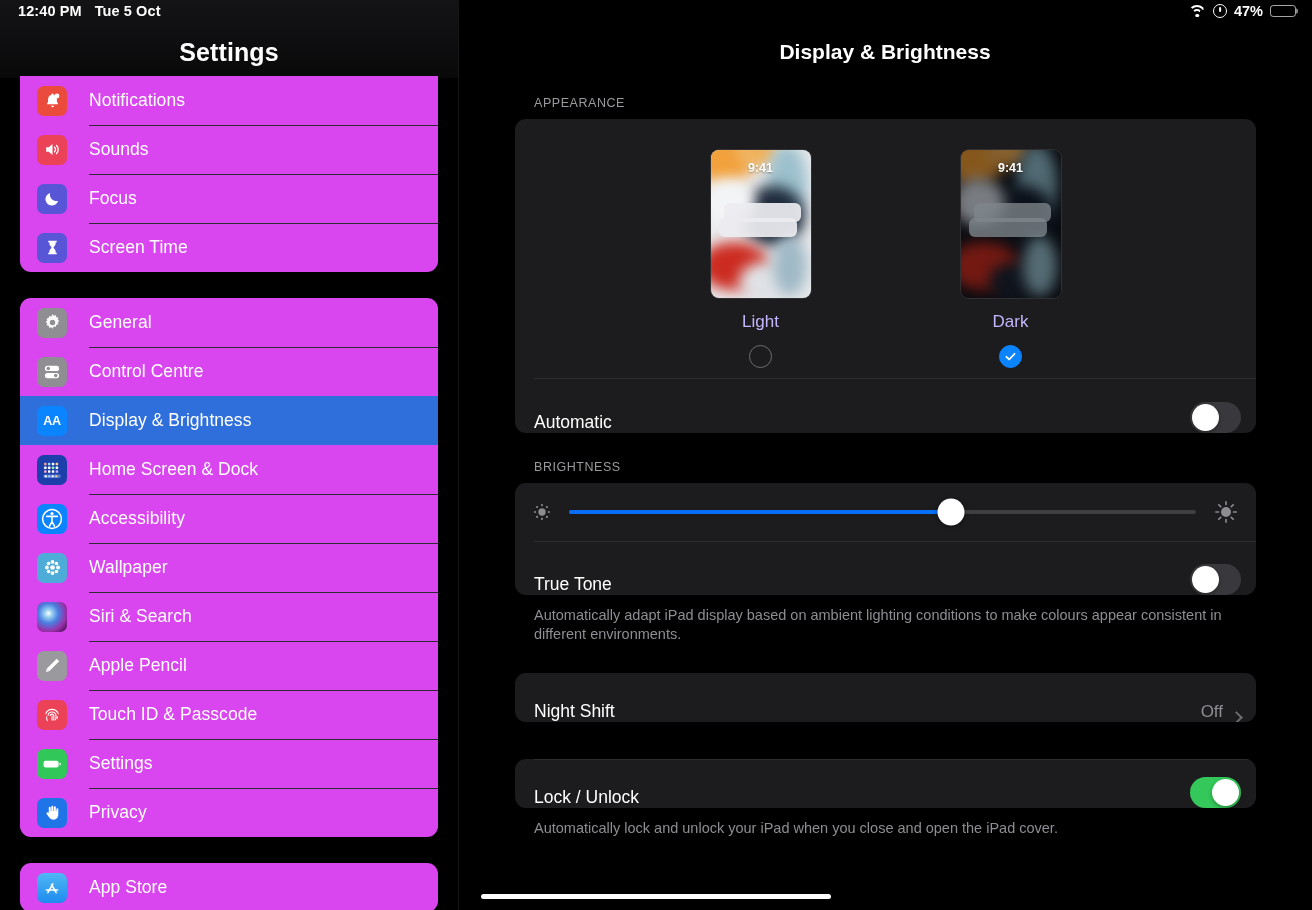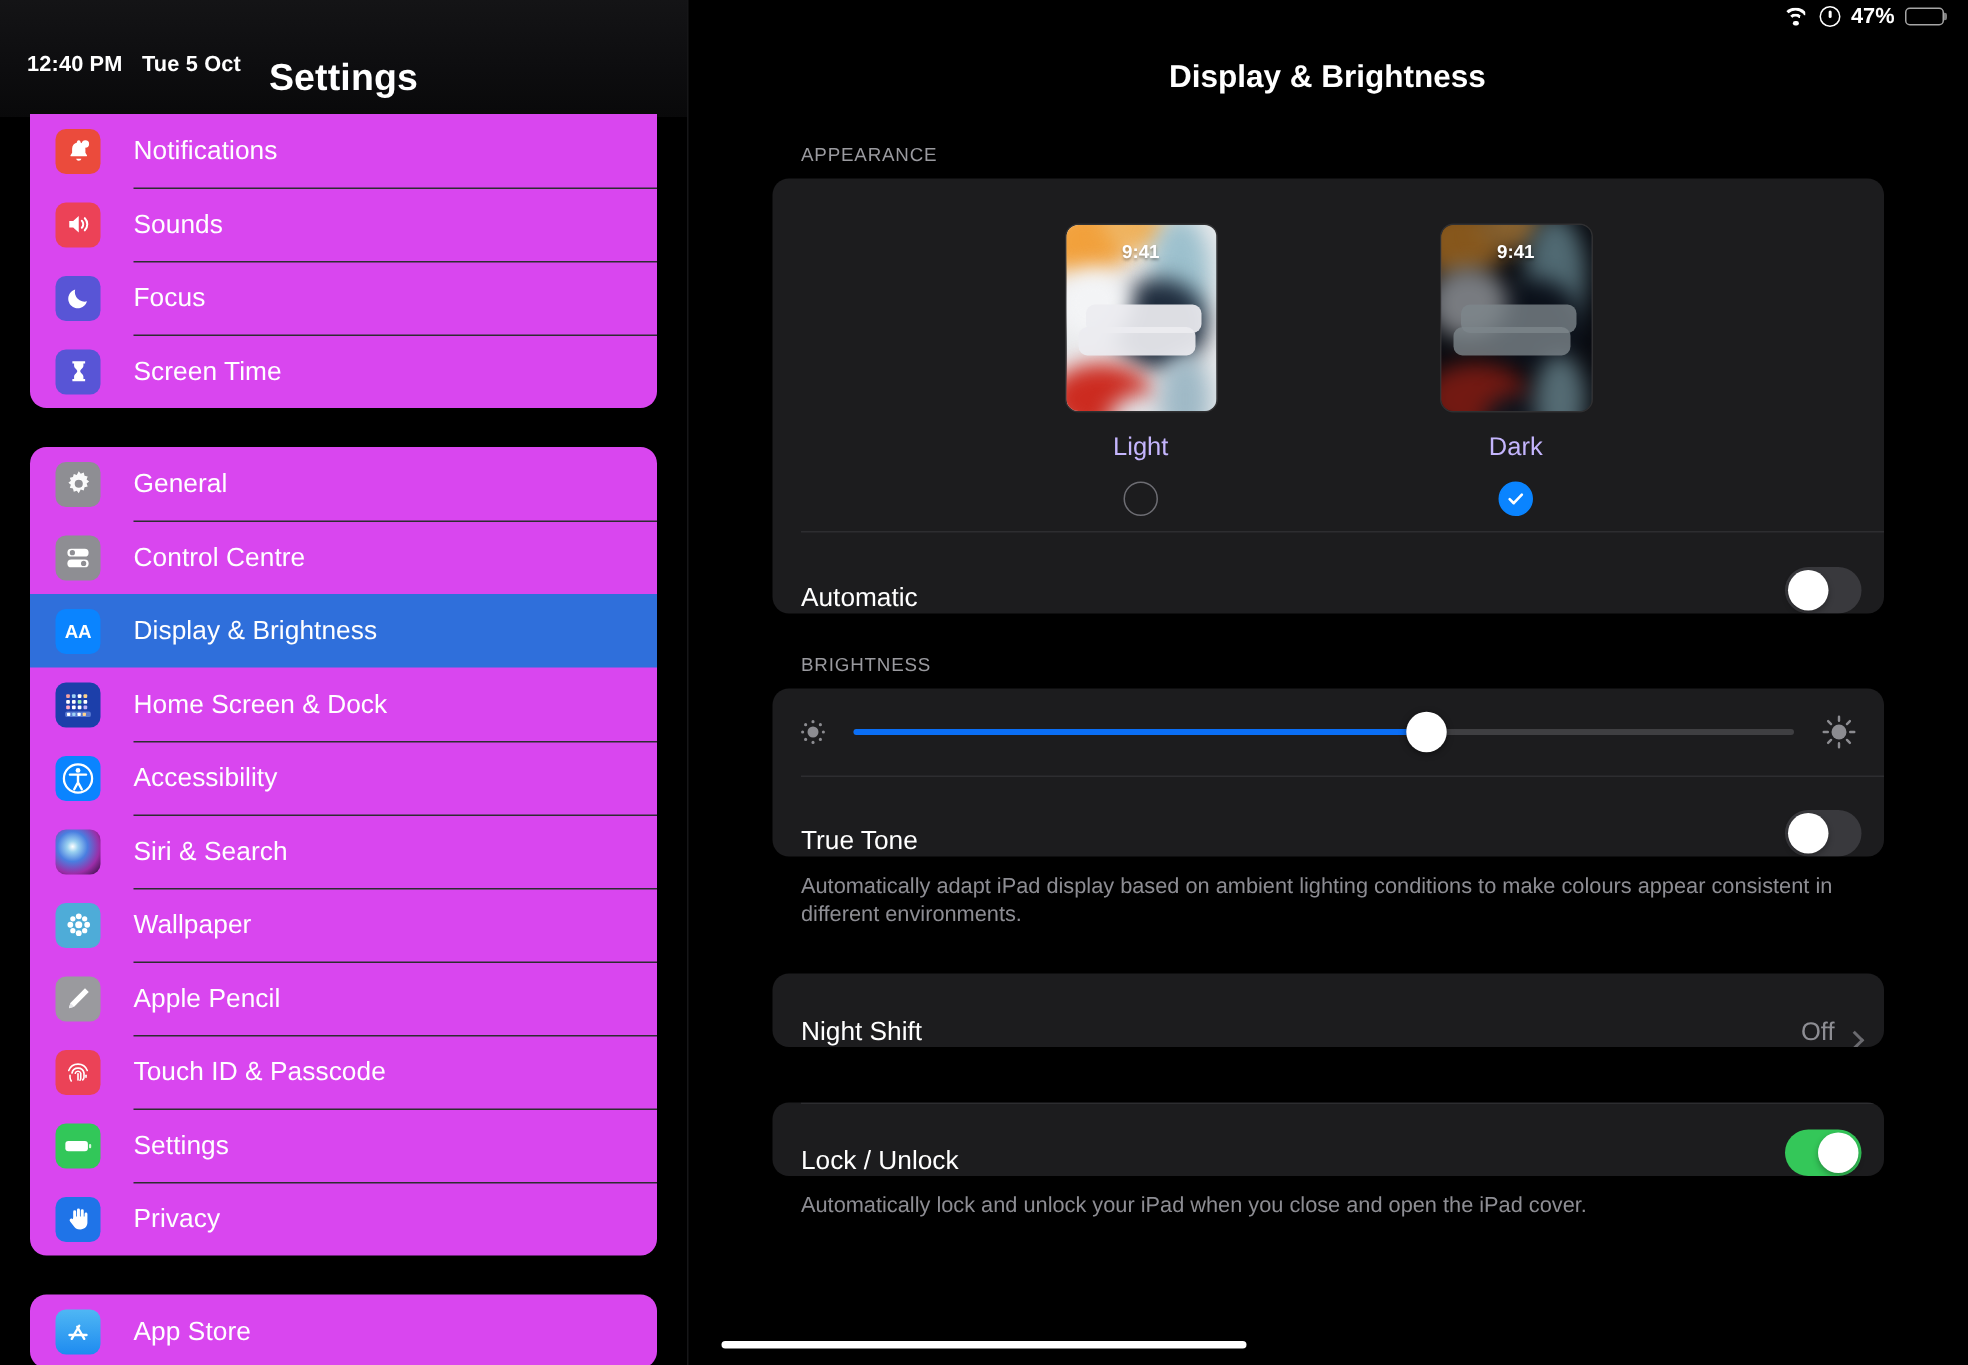--- a/index.html
+++ b/index.html
@@ -10,21 +10,21 @@
     -webkit-font-smoothing:antialiased;
   }
   .screen { position:relative; width:1312px; height:910px; background:#000; display:flex; }
 
   
   .statusbar {
     position:absolute; top:0; left:0; width:1312px; height:26px;
     display:flex; align-items:center; z-index:40; pointer-events:none;
   }
   .sb-left { position:absolute; left:18px; top:3px; display:flex; align-items:center; gap:13px; }
-  .sb-time, .sb-date { font-size:14.5px; font-weight:600; color:#fff; letter-spacing:.1px;margin-top:32px; }
+  .sb-time, .sb-date { font-size:14.5px; font-weight:600; color:#fff; letter-spacing:.1px; }
   .sb-right { position:absolute; right:16px; top:3px; display:flex; align-items:center; gap:7px; }
   .sb-pct { font-size:14.5px; font-weight:600; color:#fff; }
 
   .wifi-ico { width:17px; height:13px; position:relative; }
   .wifi-ico i { position:absolute; left:50%; transform:translateX(-50%); border:2px solid #fff;
     border-bottom-color:transparent; border-left-color:transparent; border-right-color:transparent;
     border-radius:50% 50% 0 0 / 100% 100% 0 0; }
   .wifi-ico i:nth-child(1){ width:17px; height:8px; top:0; }
   .wifi-ico i:nth-child(2){ width:10px; height:5px; top:4px; }
   .wifi-ico .dot { width:3.5px; height:3.5px; border-radius:50%; background:#fff; border:none;
@@ -119,21 +119,21 @@
     font-size:12.5px; letter-spacing:.55px; color:#9a9a9f;
     padding:0 0 9px 19px; text-transform:uppercase;
   }
   .card { background:#1c1c1e; border-radius:11px; overflow:hidden; }
 
   
   .appearance-card { }
   .themes { display:flex; justify-content:center; gap:150px; padding:31px 0 10px; }
   .theme { display:flex; flex-direction:column; align-items:center; }
   .thumb {
-    width:100px; height:124px; border-radius:8px; position:relative; overflow:hidden;
+    width:100px; height:148px; border-radius:8px; position:relative; overflow:hidden;
     box-shadow:0 0 0 1px rgba(255,255,255,.09);
   }
   .thumb .wp { position:absolute; inset:0; }
   .blob { position:absolute; border-radius:50%; filter:blur(7px); }
   .thumb .tm {
     position:absolute; top:11px; left:0; right:0; text-align:center;
     font-size:12.5px; font-weight:600; color:#fff; z-index:3;
     text-shadow:0 1px 2px rgba(0,0,0,.35);
   }
   .notif { position:absolute; z-index:3; border-radius:6px; }
@@ -300,40 +300,40 @@
           <span class="appicon ic-accessibility">
             <svg width="24" height="24" viewBox="0 0 24 24">
                 <circle cx="12" cy="12" r="9.4" fill="none" stroke="#fff" stroke-width="1.5"></circle>
                 <circle cx="12" cy="6.6" r="1.6" fill="#fff"></circle>
                 <path d="M6.6 9.4h10.8M12 9.4v5.2M12 14.6l-2.5 4.6M12 14.6l2.5 4.6" stroke="#fff" stroke-width="1.6" stroke-linecap="round" fill="none"></path>
               </svg>
           </span>
           <span class="row-label">Accessibility</span>
         </div>
         <div class="row">
-          <span class="appicon ic-siri"></span>
-          <span class="row-label">Siri &amp; Search</span>
-        </div>
-        <div class="row">
           <span class="appicon ic-wallpaper">
             <svg width="21" height="21" viewBox="0 0 24 24" fill="#fff">
               <g>
                 <circle cx="12" cy="12" r="2.7"></circle>
                 <circle cx="12" cy="5.6" r="2.2"></circle>
                   <circle cx="12" cy="18.4" r="2.2"></circle>
                 <circle cx="5.6" cy="12" r="2.2"></circle>
                   <circle cx="18.4" cy="12" r="2.2"></circle>
                 <circle cx="7.5" cy="7.5" r="2"></circle>
                   <circle cx="16.5" cy="16.5" r="2"></circle>
                 <circle cx="16.5" cy="7.5" r="2"></circle>
                   <circle cx="7.5" cy="16.5" r="2"></circle>
               </g>
             </svg>
           </span>
           <span class="row-label">Wallpaper</span>
+        </div>
+        <div class="row">
+          <span class="appicon ic-siri"></span>
+          <span class="row-label">Siri &amp; Search</span>
         </div>
         <div class="row">
           <span class="appicon ic-applepencil">
             <svg width="20" height="20" viewBox="0 0 24 24">
                 <path d="M17.6 3.4l3 3L8.9 18.1l-4.2 1.2 1.2-4.2z" fill="#fff"></path>
                 <path d="M4.7 19.3l1.2-4.2 3 3z" fill="#e6e6ea"></path>
               </svg>
           </span>
           <span class="row-label">Apple Pencil</span>
         </div>

